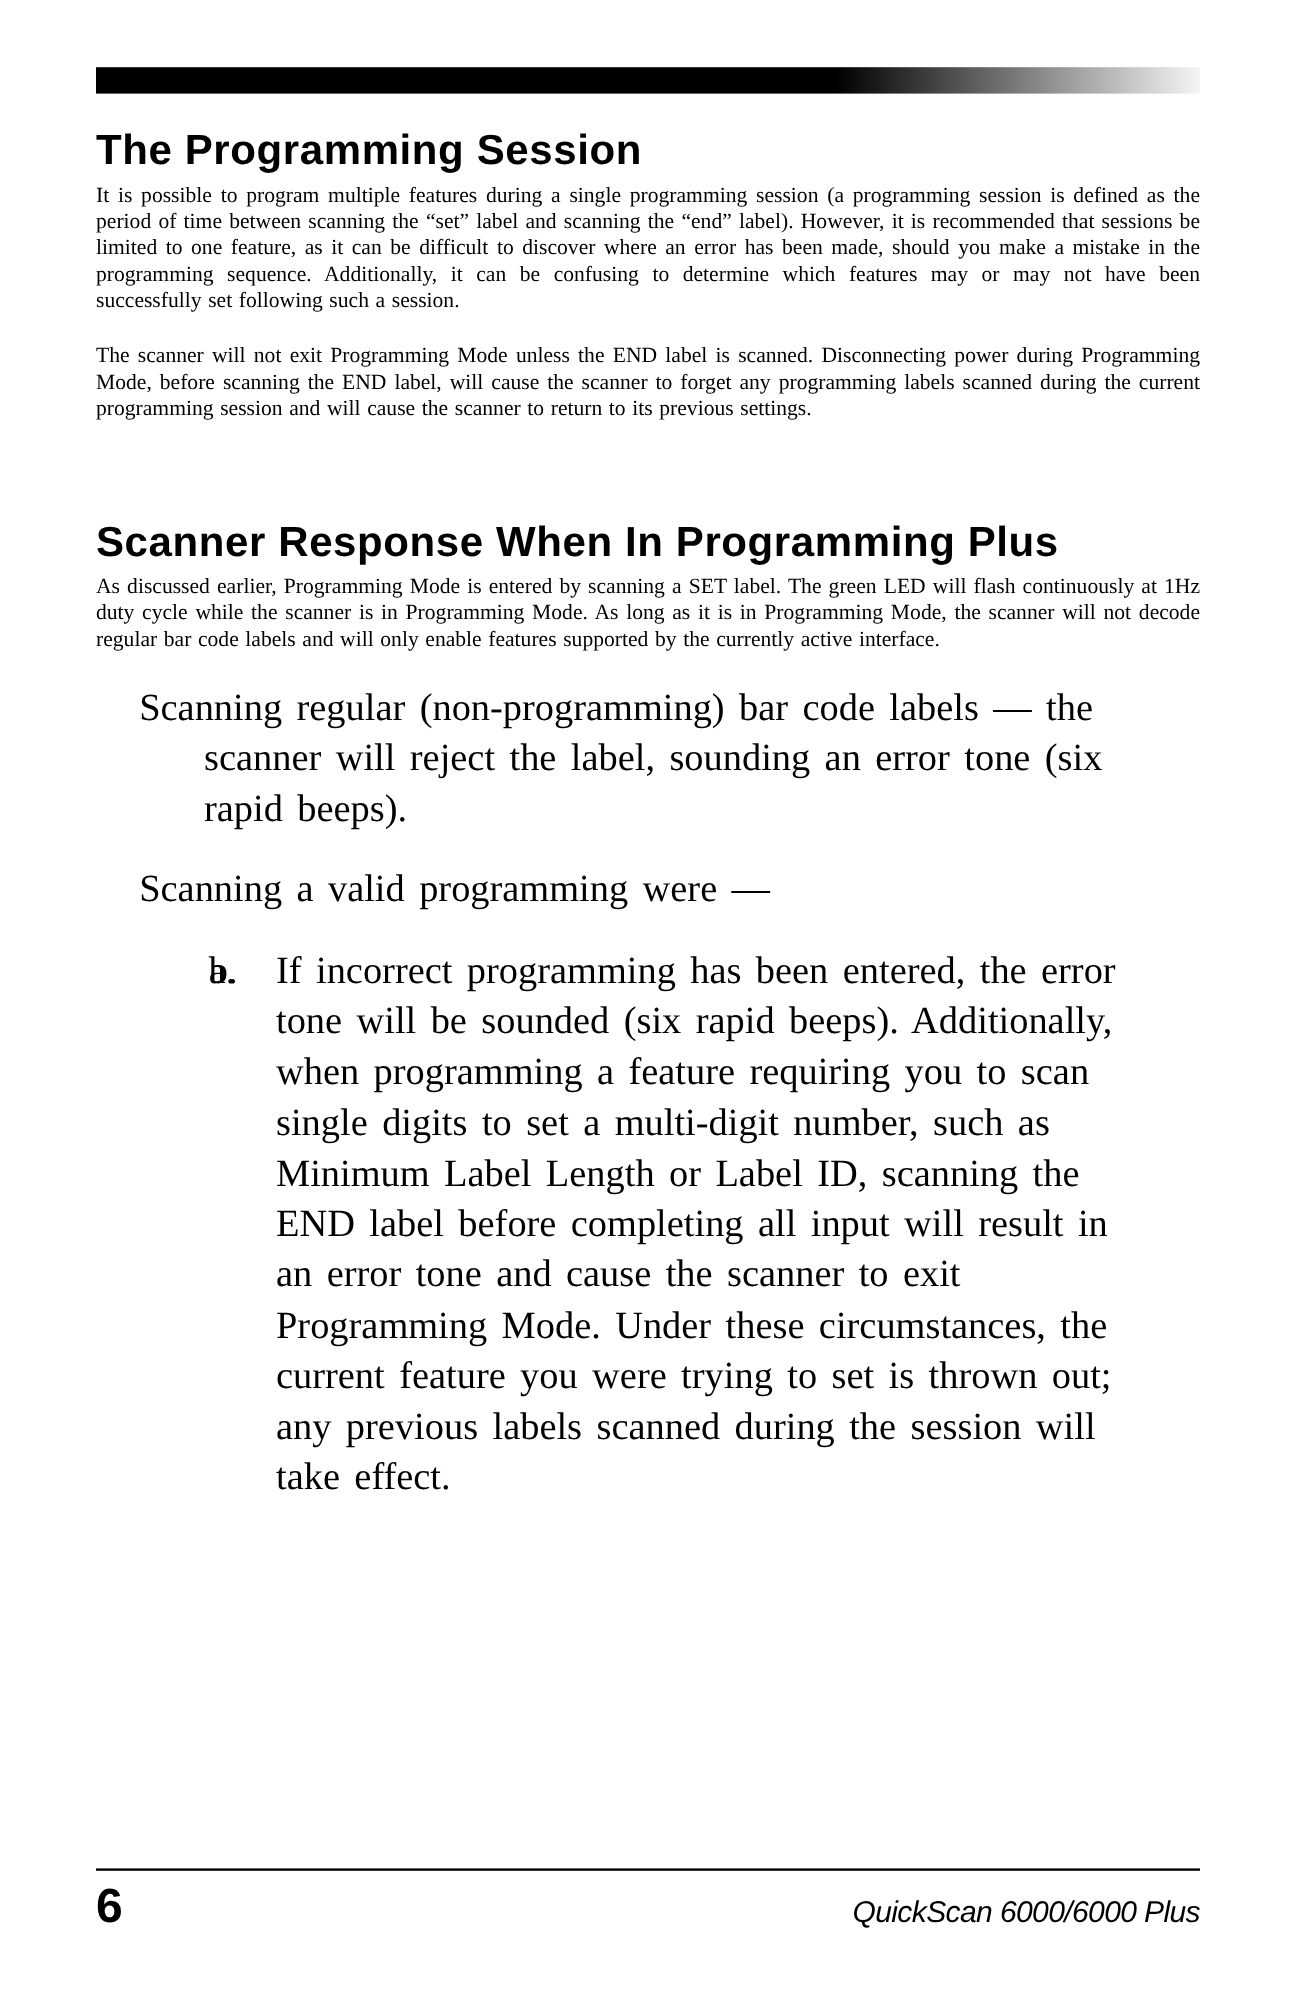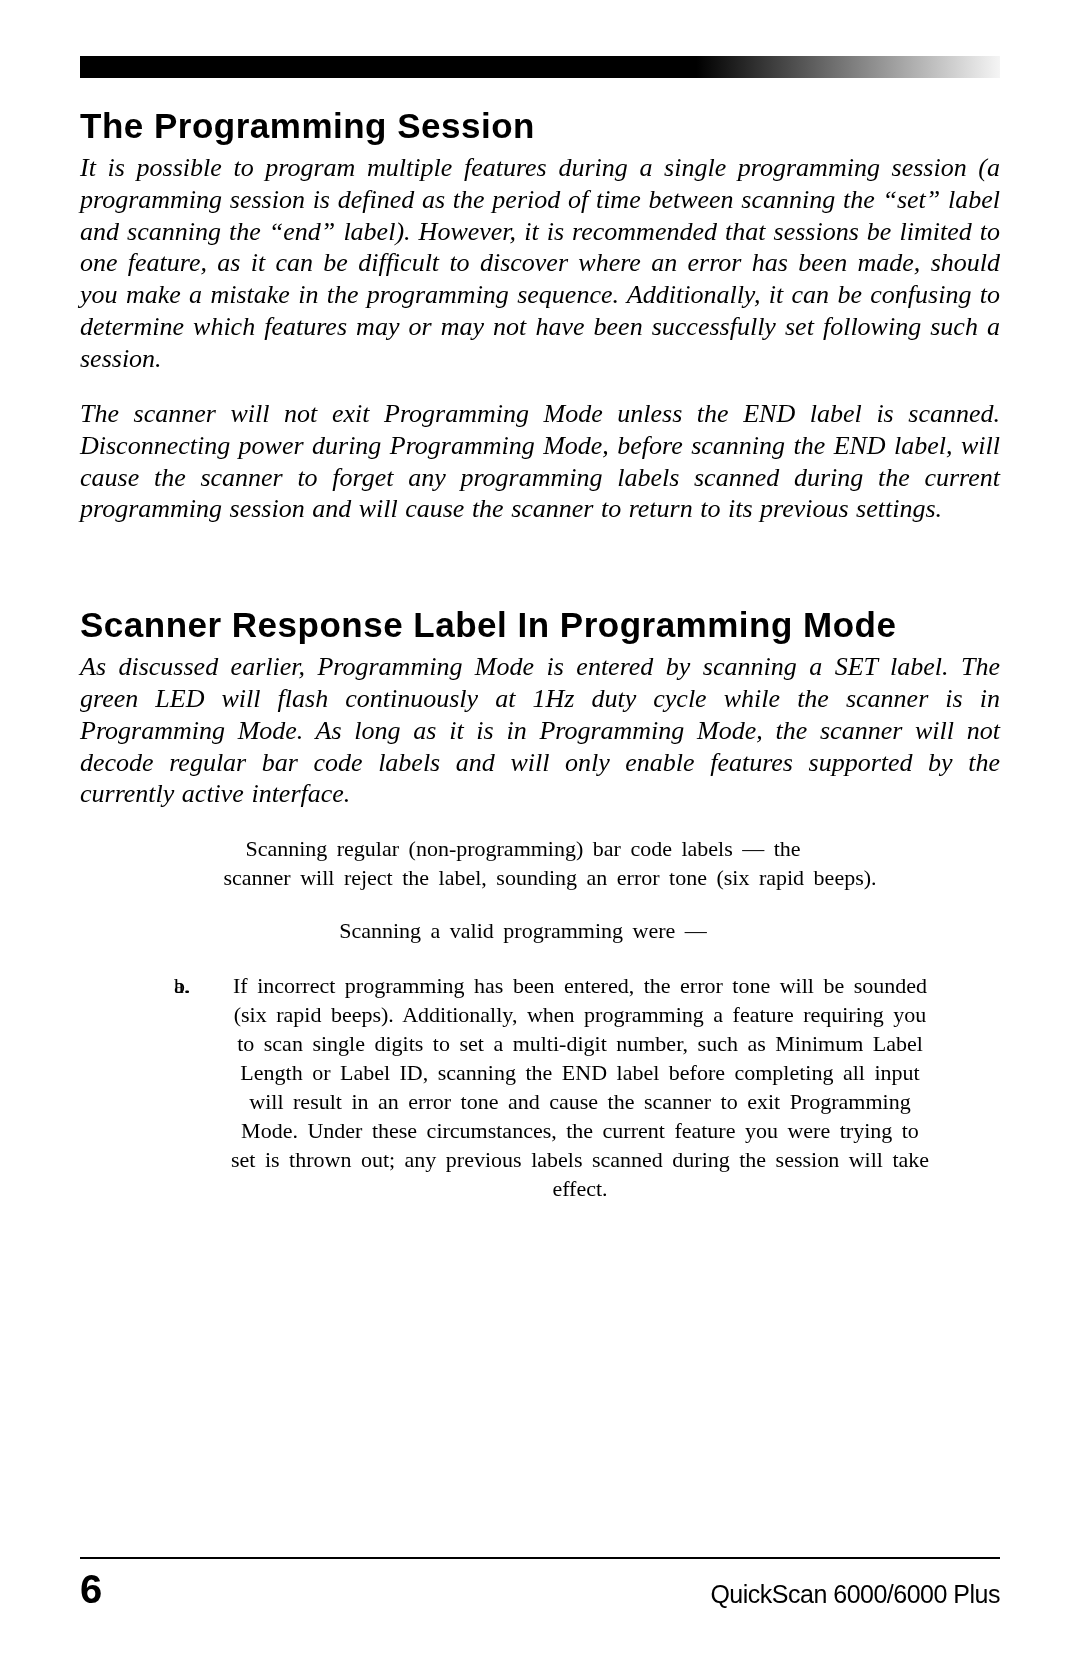--- a/index.html
+++ b/index.html
@@ -25,35 +25,33 @@
   }
   h2.section-heading {
     font-family: Arial, Helvetica, sans-serif;
     font-weight: 700;
     font-size: 35px;
     letter-spacing: 0.5px;
     margin: 0 0 6px 0;
     line-height: 1.15;
   }
   p.body {
-    font-size: 26px;
+    font-size: 18px;
     line-height: 1.22;
     margin: 0 0 24px 0;
     text-align: justify;
     word-spacing: 1px;
-    font-style: italic;
   }
   .section-gap { height: 56px; }
   .sub-block {
     margin-left: 36px;
     margin-right: 70px;
-    font-size: 22px;
+    font-size: 32px;
     line-height: 1.32;
     word-spacing: 4px;
-    text-align: center;
   }
   .sub-block p { margin: 0 0 24px 0; }
   .sub-indent { margin-left: 54px; }
   ol.alpha {
     list-style: none;
     padding: 0;
     margin: 0 0 0 58px;
   }
   ol.alpha li {
     position: relative;
@@ -82,40 +80,41 @@
     align-items: baseline;
   }
   .page-number {
     font-family: Arial, Helvetica, sans-serif;
     font-weight: 700;
     font-size: 40px;
     line-height: 1;
   }
   .doc-title {
     font-family: Arial, Helvetica, sans-serif;
+    font-style: italic;
     font-size: 25px;
     letter-spacing: -0.5px;
   }
 </style>
 </head>
 <body>
 
 <div class="page">
 
   <div class="rule-bar"></div>
 
   <h2 class="section-heading">The Programming Session</h2>
 
   <p class="body">It is possible to program multiple features during a single programming session (a programming session is defined as the period of time between scanning the “set” label and scanning the “end” label).  However, it is recommended that sessions be limited to one feature, as it can be difficult to discover where an error has been made, should you make a mistake in the programming sequence.  Additionally, it can be confusing to determine which features may or may not have been successfully set following such a session.</p>
 
   <p class="body">The scanner will not exit Programming Mode unless the END label is scanned.  Disconnecting power during Programming Mode, before scanning the END label, will cause the scanner to forget any programming labels scanned during the current programming session and will cause the scanner to return to its previous settings.</p>
 
   <div class="section-gap"></div>
 
-  <h2 class="section-heading">Scanner Response Label In Programming Mode</h2>
+  <h2 class="section-heading">Scanner Response When In Programming Plus</h2>
 
   <p class="body">As discussed earlier, Programming Mode is entered by scanning a SET label.  The green LED will flash continuously at 1Hz duty cycle while the scanner is in Programming Mode.  As long as it is in Programming Mode, the scanner will not decode regular bar code labels and will only enable features supported by the currently active interface.</p>
 
   <div class="sub-block">
     <p>
       <span>Scanning regular (non-programming) bar code labels  —   the</span><br>
       <span class="sub-indent" style="display:inline-block;">scanner will reject the label, sounding an error tone (six rapid beeps).</span>
     </p>
 
     <p>Scanning a valid programming were  —</p>

